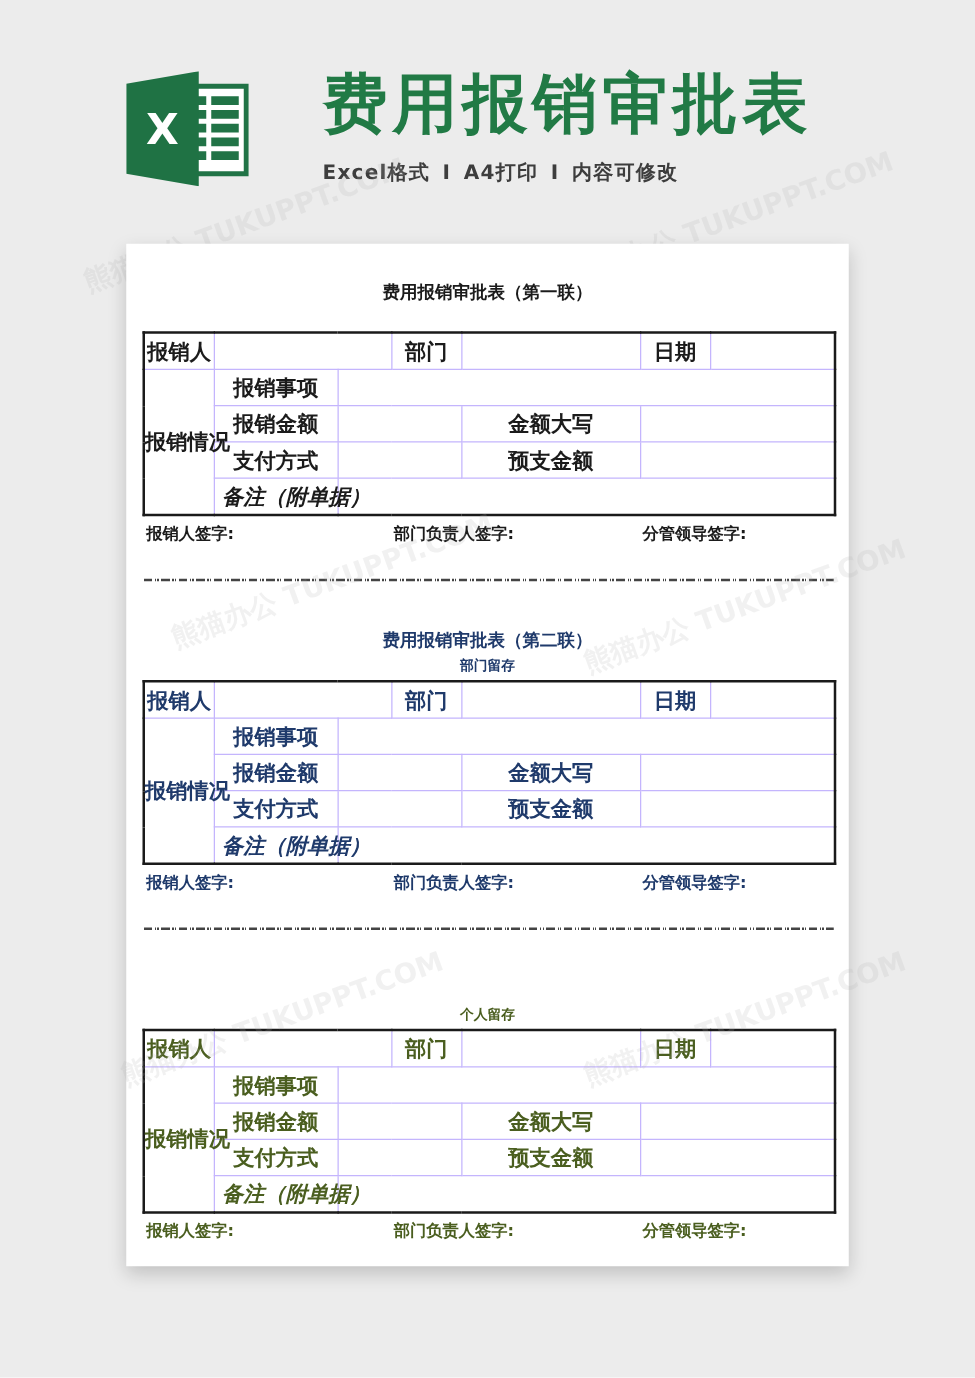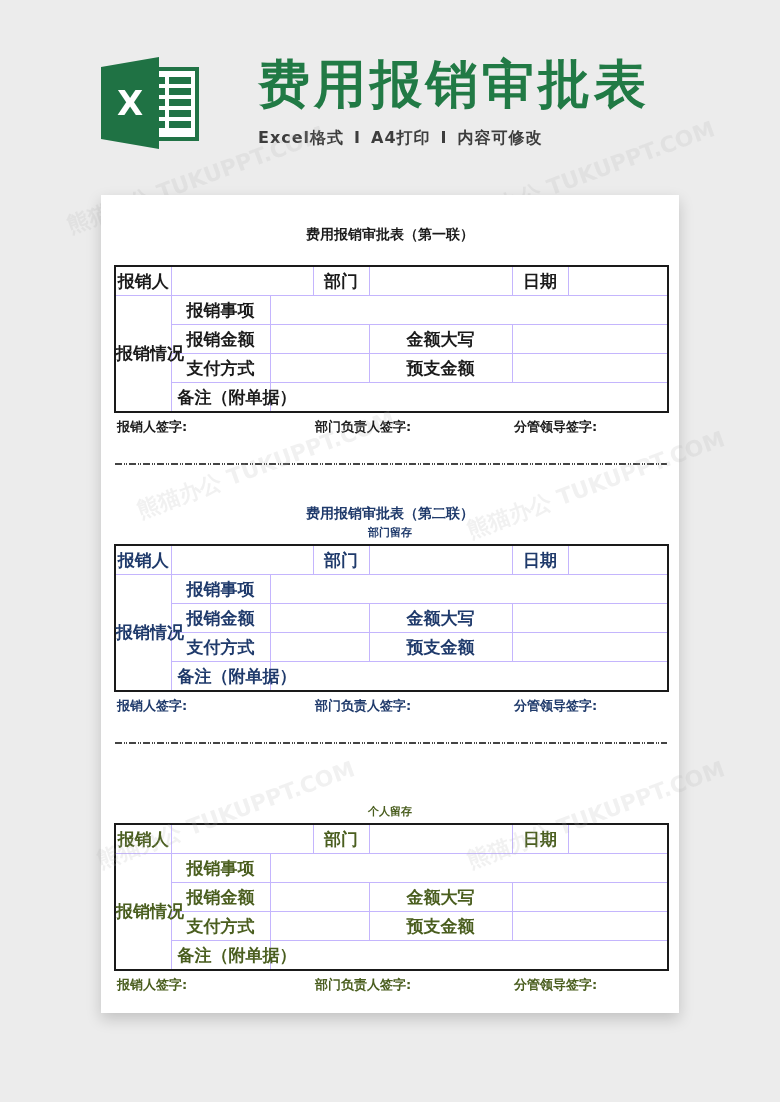--- a/index.html
+++ b/index.html
@@ -40,21 +40,21 @@
       position: absolute; left: 13px; width: 553px;
       border-collapse: collapse; table-layout: fixed;
       border: 2px solid #1a1a1a;
     }
     table.form td {
       border: 1px solid #c4b5fd; height: 28px; padding: 0;
       font-size: 17px; font-weight: bold; text-align: center; vertical-align: middle;
       white-space: nowrap;
       margin-left: 37px;
     }
-    table.form td.left { text-align: center; padding-left: 6px; }
+    table.form td.left { text-align: center; padding-left: 6px; font-style: italic; }
     .sig-row { position: absolute; left: 0; width: 578px; height: 18px; font-size: 13px; font-weight: bold; }
     .sig-row span { position: absolute; top: 0; white-space: nowrap; }
     .dash {
       position: absolute; left: 14px; width: 552px; height: 2px;
       background: repeating-linear-gradient(90deg,#444 0 7px,transparent 7px 9px,#444 9px 10px,transparent 10px 11px,#444 11px 12px,transparent 12px 14px);
     }
     .c-black { color: #1b1b1b; }
     .c-navy { color: #1f3a6b; }
     .c-olive { color: #4a5e1f; }
     .watermark {

